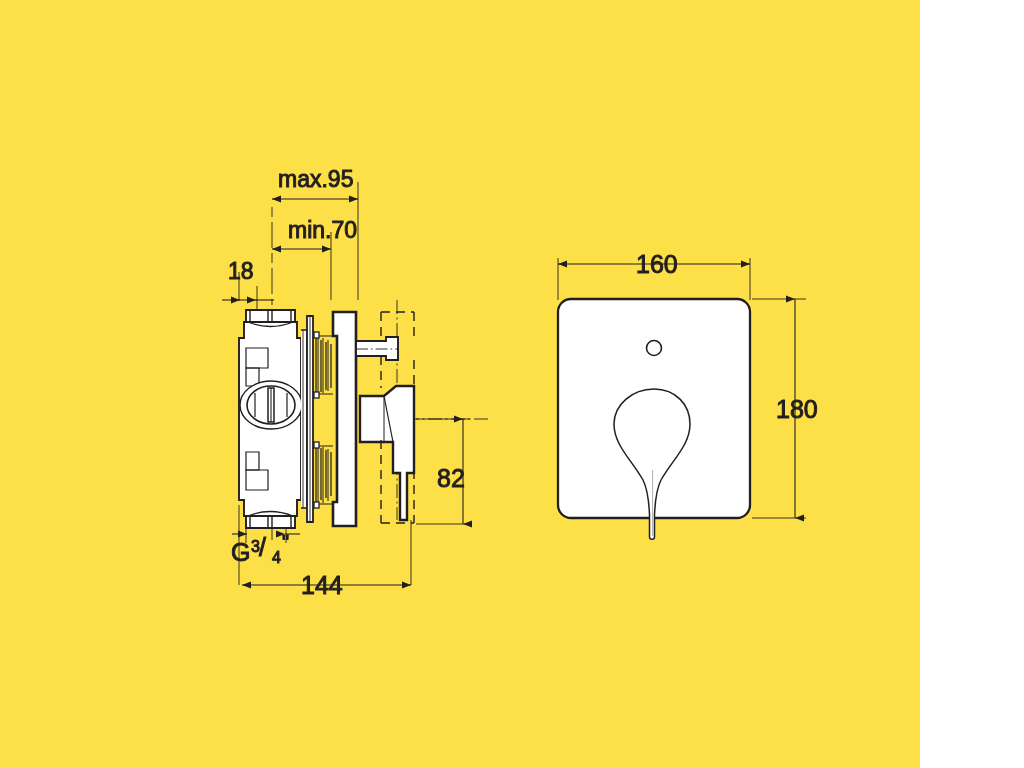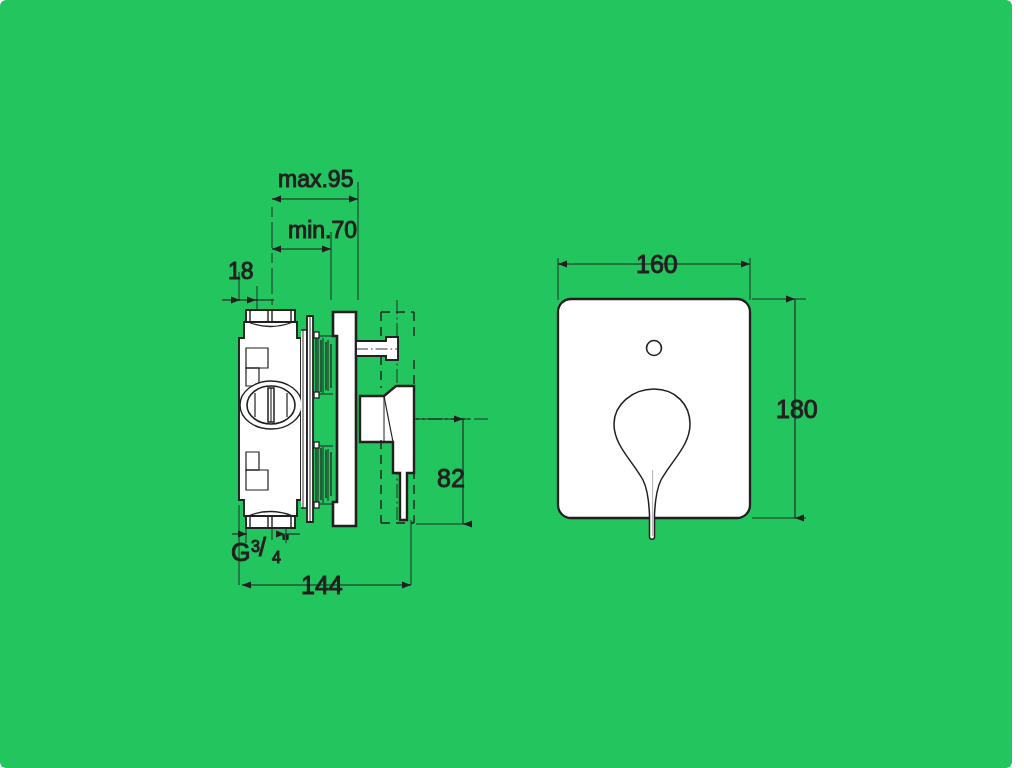--- a/index.html
+++ b/index.html
@@ -1,17 +1,17 @@
 <!DOCTYPE html>
 <html><head>
 <meta charset="utf-8">
 <style>
   html,body{margin:0;padding:0;background:#ffffff;}
   body{width:1024px;height:768px;overflow:hidden;font-family:"Liberation Sans",sans-serif;color:#1a1a1a;}
-  #sheet{position:relative;width:1012px;height:768px;background:#22c55e;border-radius:6px;}
+  #sheet{position:relative;width:920px;height:768px;background:#fde047;}
   svg{display:block;}
   .dimtxt{font-family:"Liberation Sans",sans-serif;fill:#231f20;}
 </style>
 </head>
 <body>
 
 <div id="sheet">
 
 <svg width="1024" height="768" viewBox="0 0 1024 768" xmlns="http://www.w3.org/2000/svg">
 

